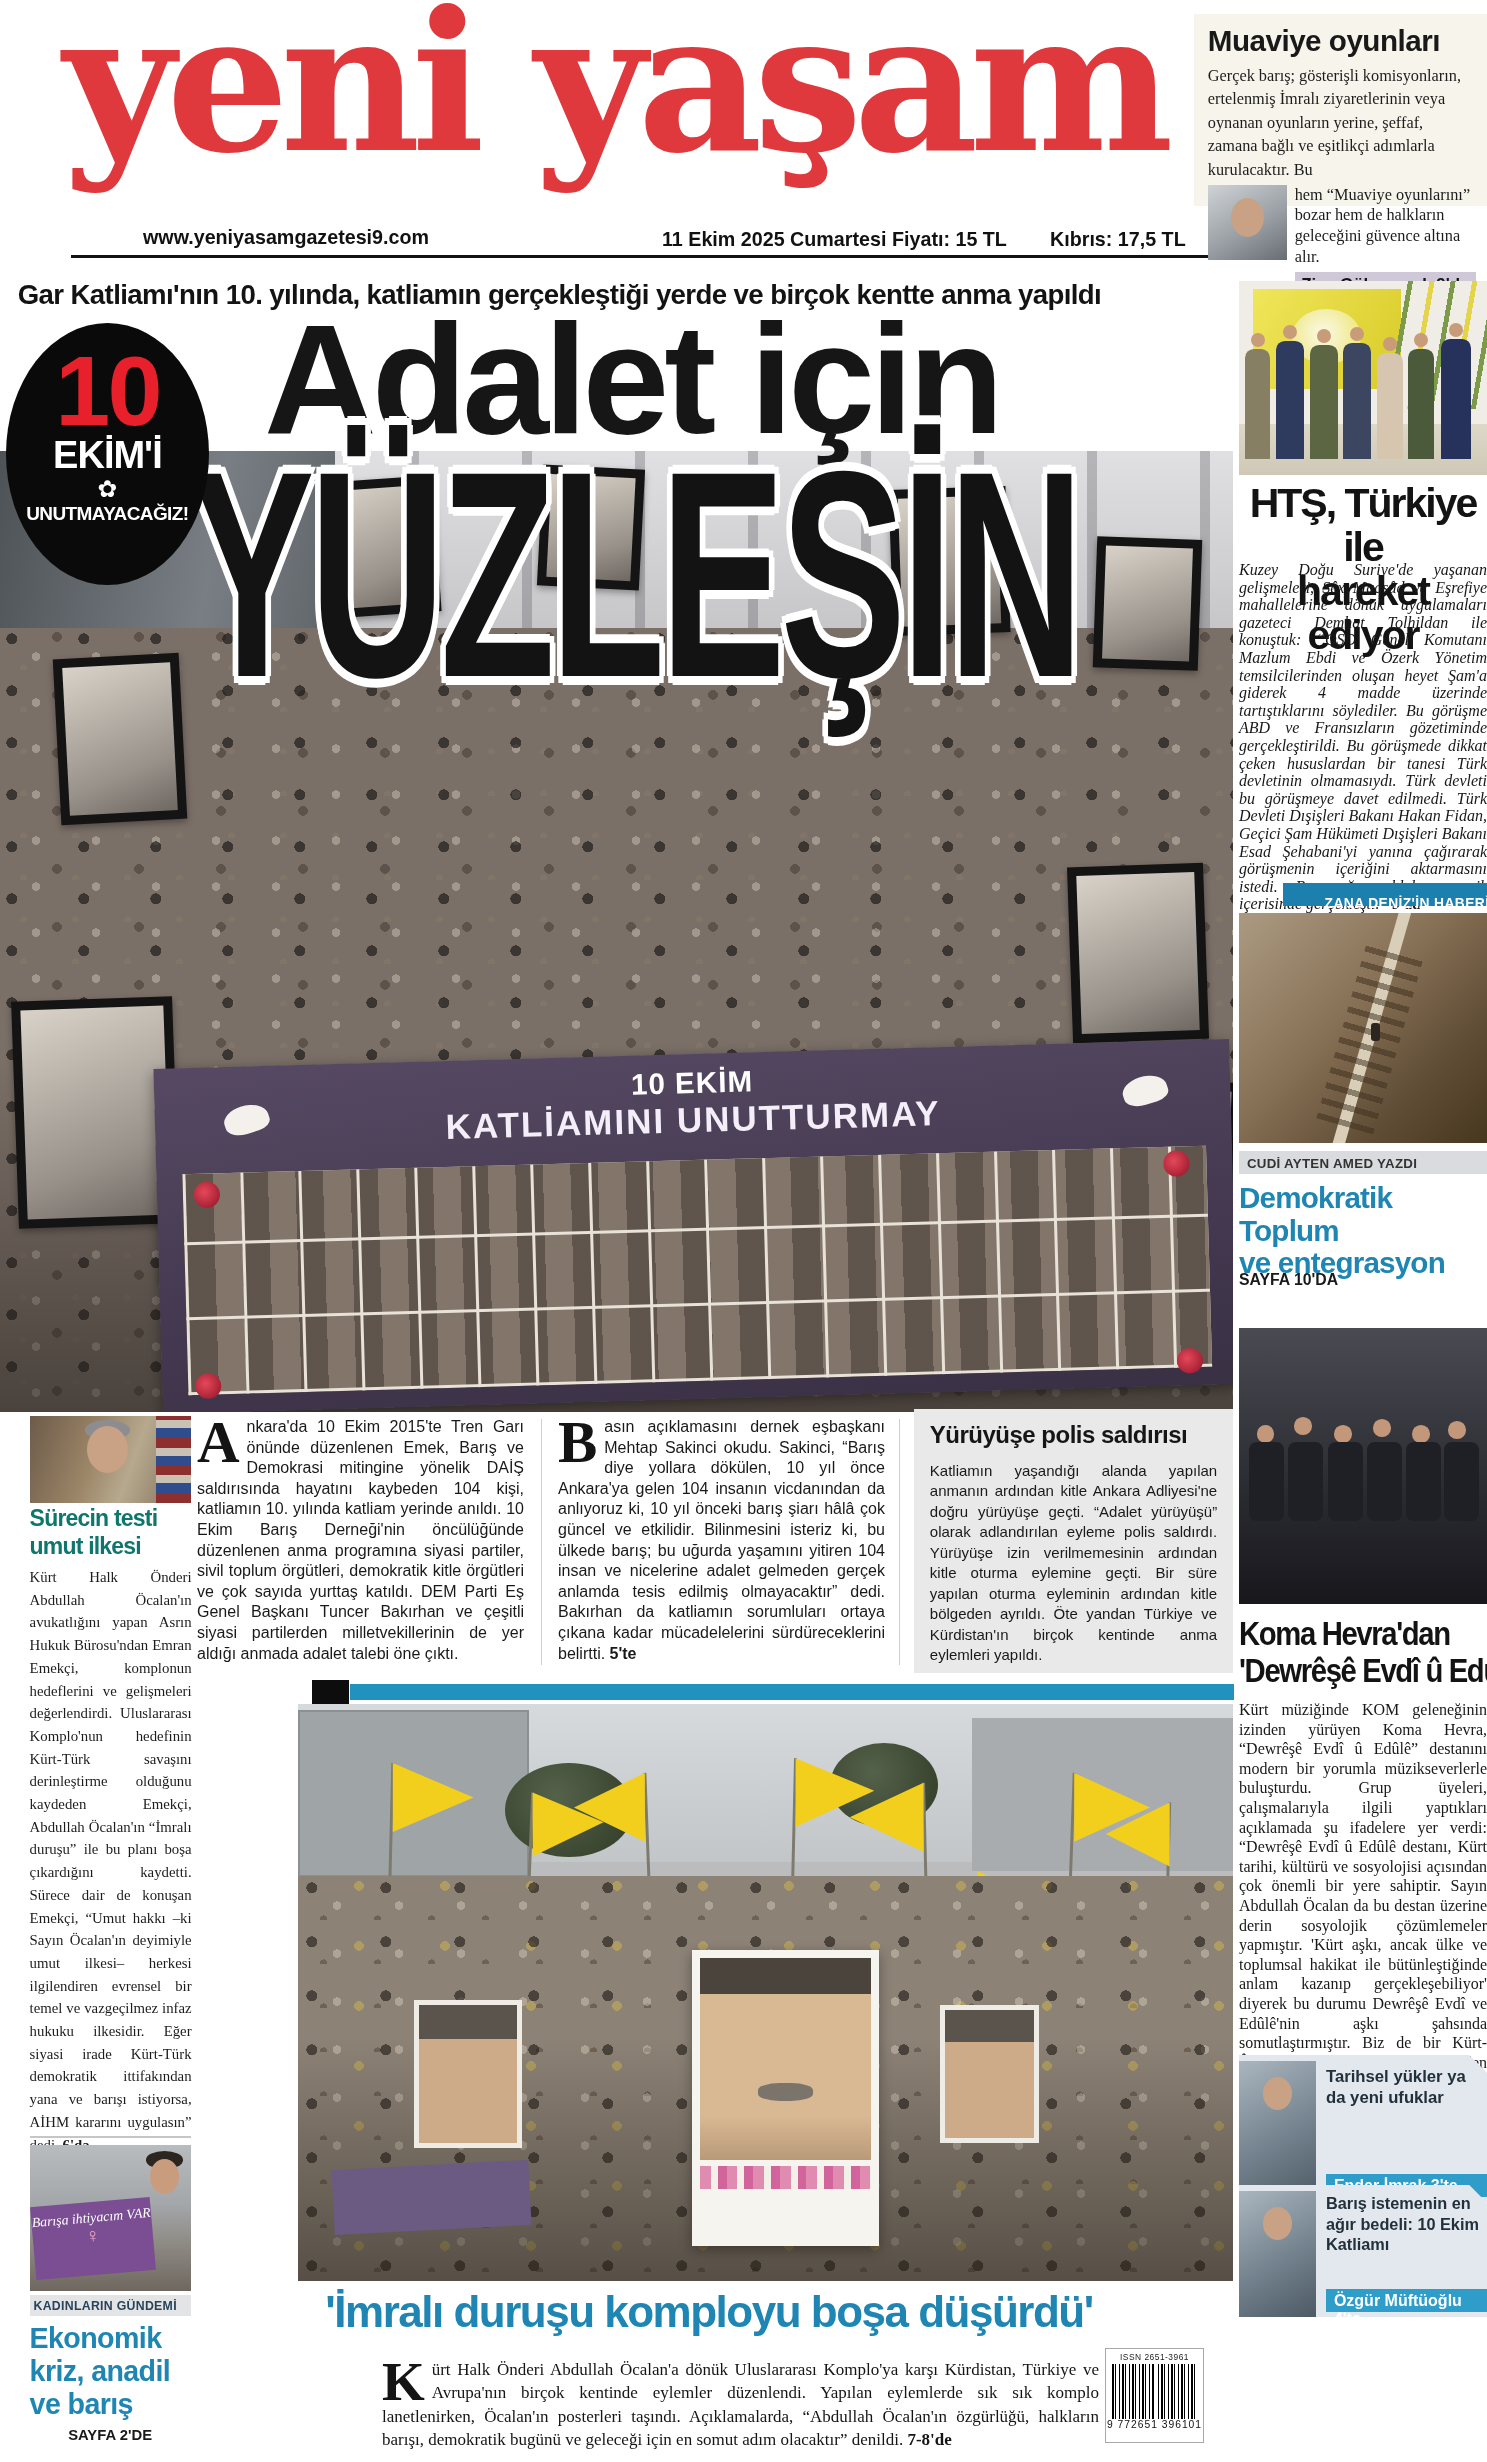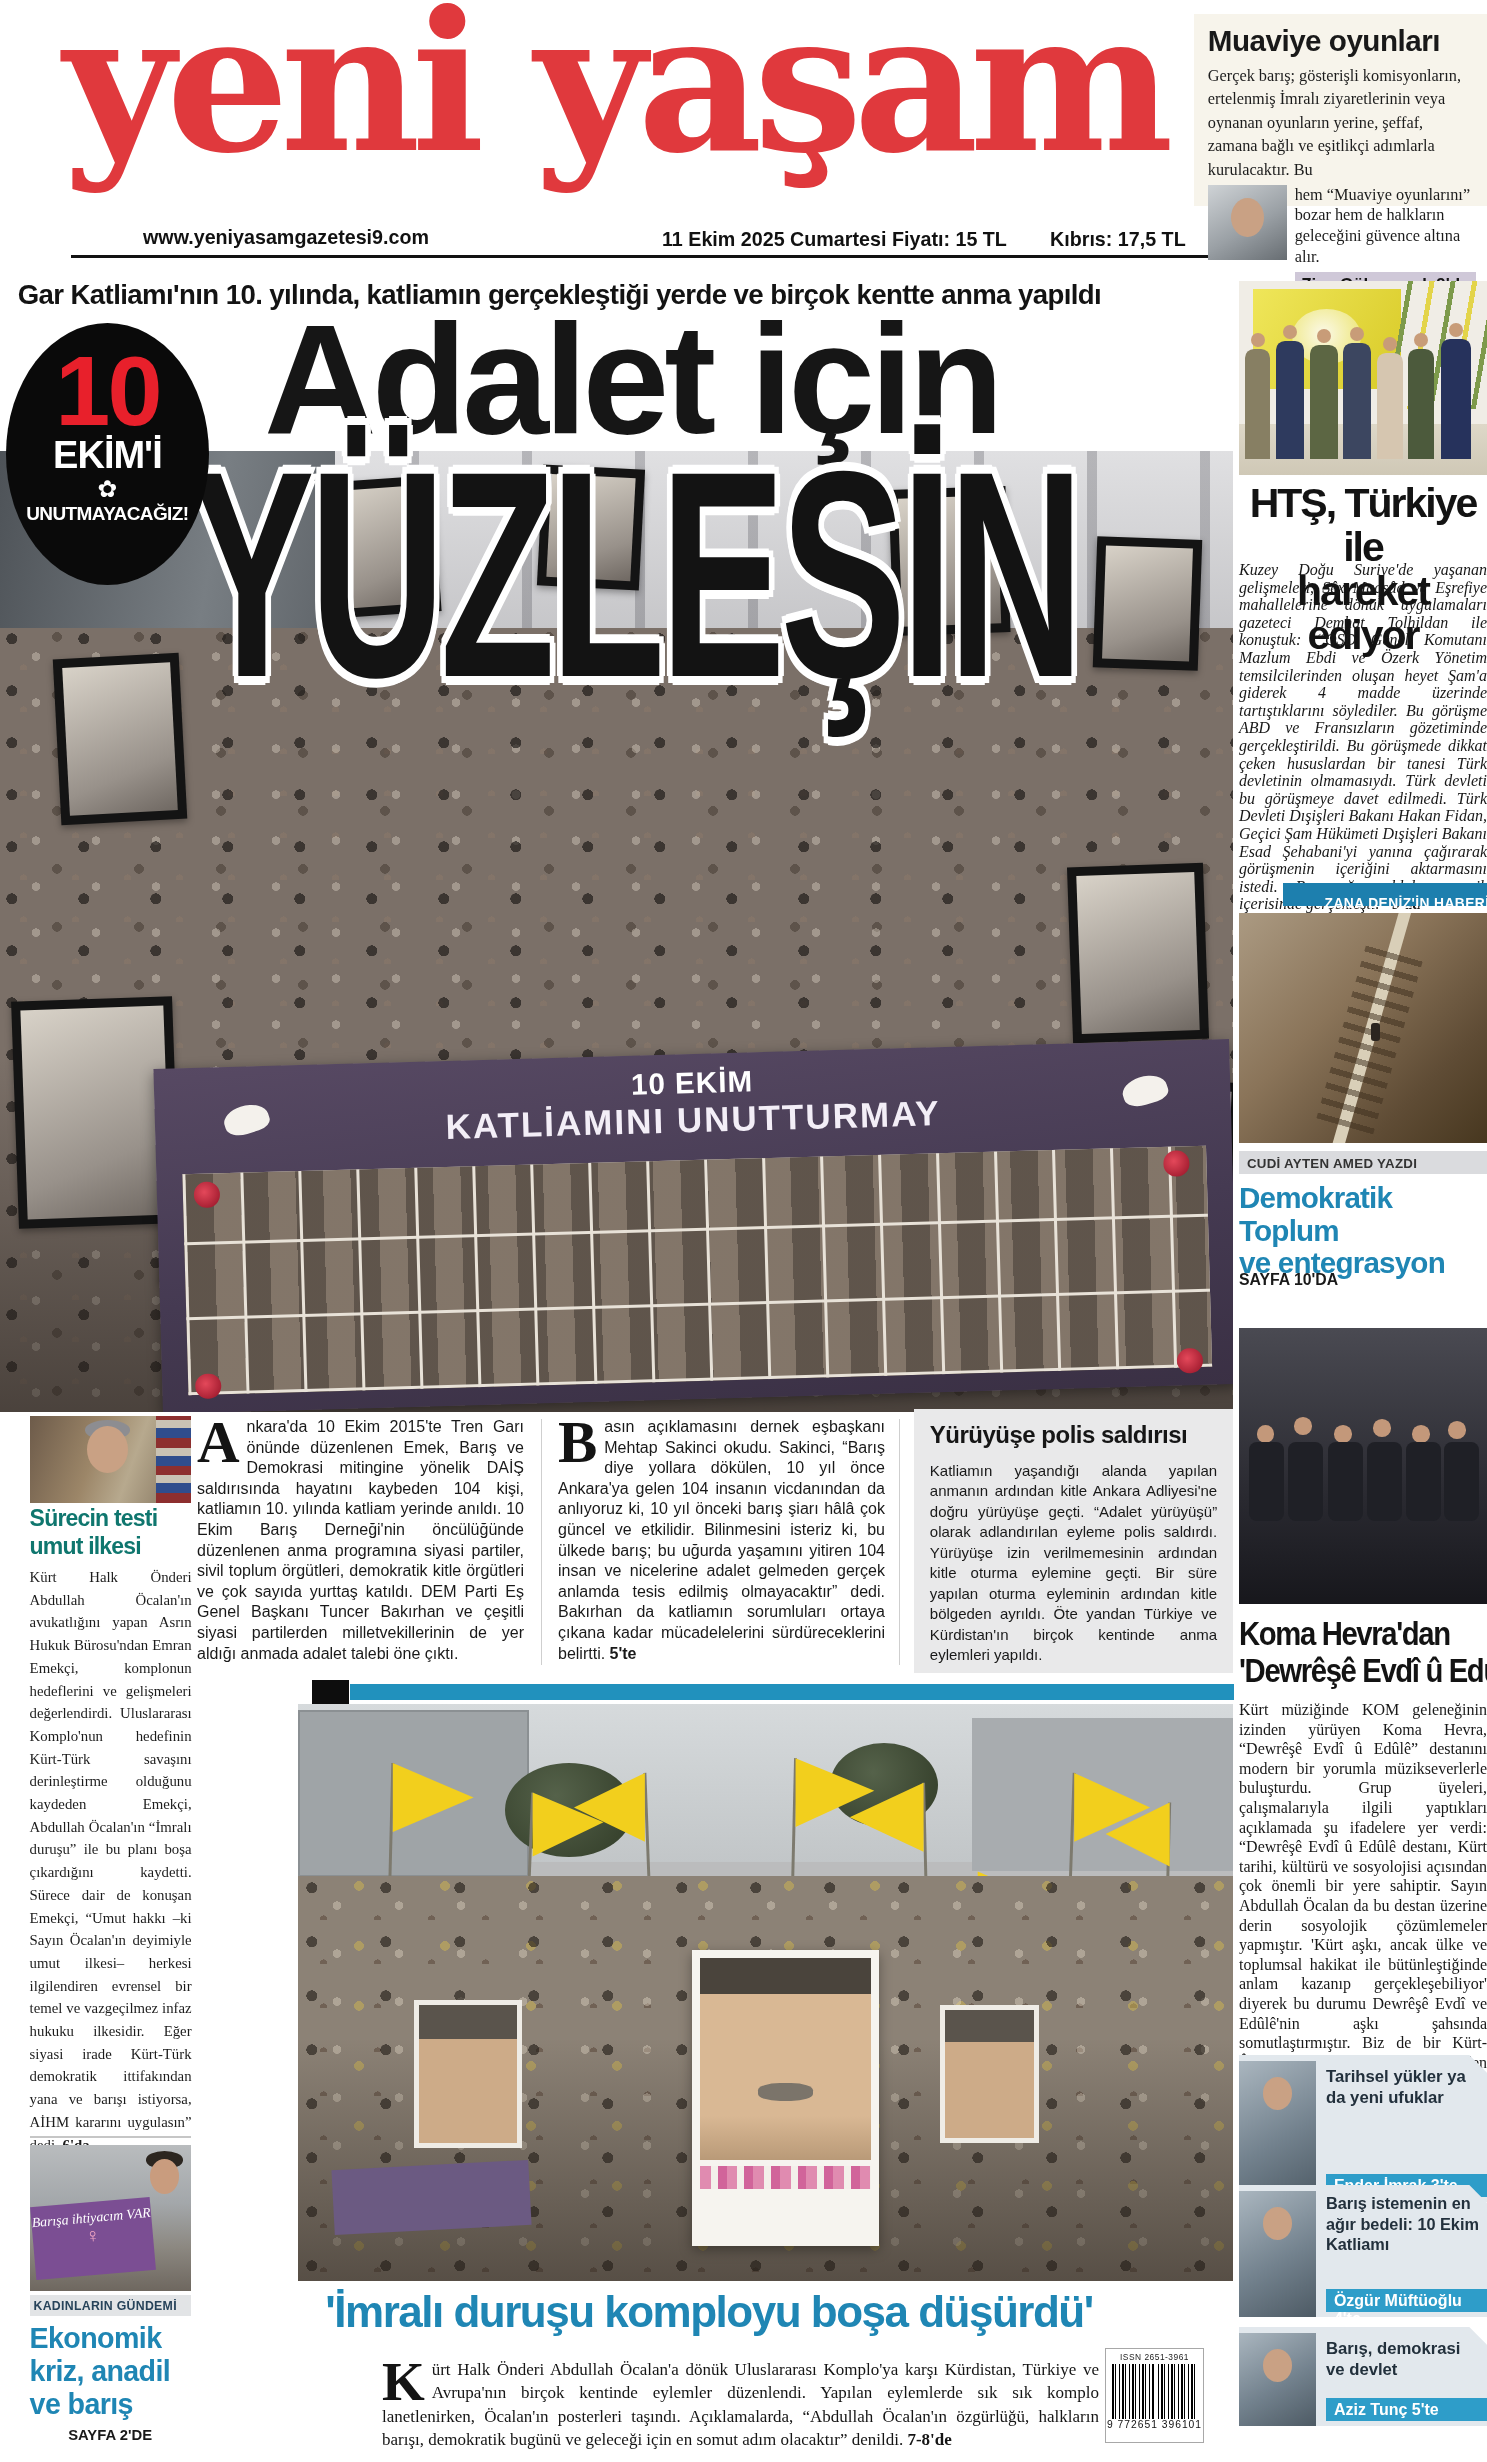--- a/index.html
+++ b/index.html
@@ -471,22 +471,15 @@
     <div class="promo-title">Tarihsel yükler ya da yeni ufuklar</div>
     <div class="promo-bar">Ender İmrak 3'te</div>
   </div>
   <div class="abs promo promo2">
     <div class="promo-photo">
         <div class="pp-head"></div>
       </div>
     <div class="promo-title">Barış istemenin en ağır bedeli: 10 Ekim Katliamı</div>
     <div class="promo-bar">Özgür Müftüoğlu 4'te</div>
   </div>
-  <div class="abs promo promo3">
-    <div class="promo-photo">
-        <div class="pp-head"></div>
-      </div>
-    <div class="promo-title">Barış, demokrasi ve devlet</div>
-    <div class="promo-bar">Aziz Tunç 5'te</div>
-  </div>
 
 </div>
 
 
 </body></html>

